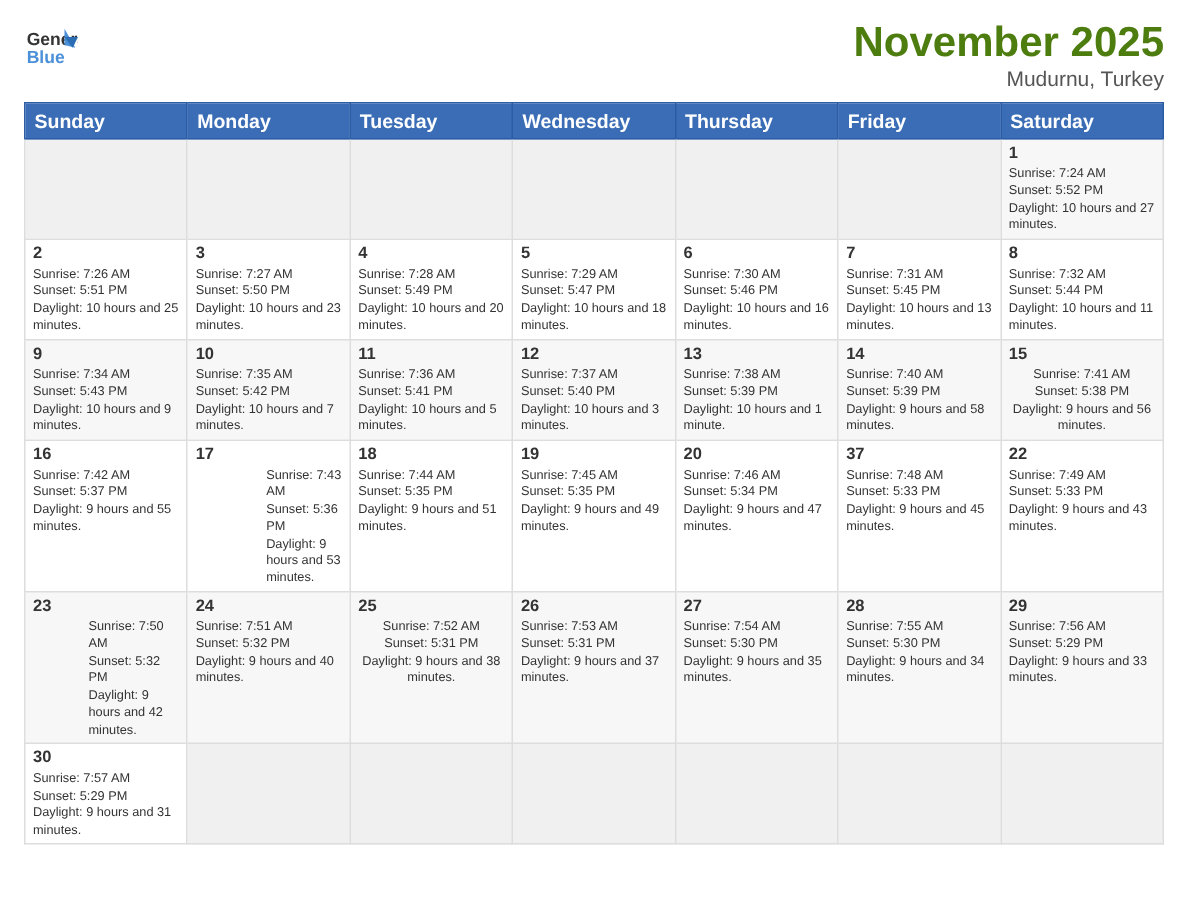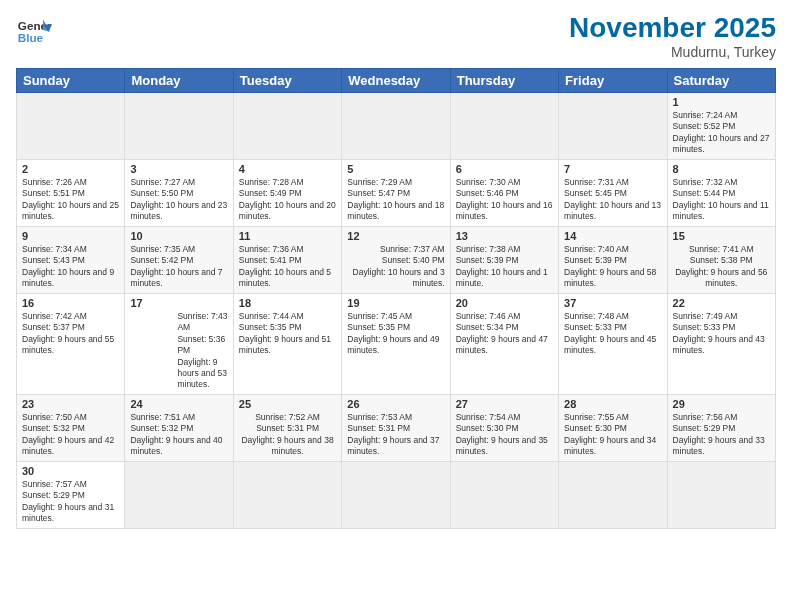--- a/index.html
+++ b/index.html
@@ -30,21 +30,21 @@
     .logo-icon {
       width: 36px;
       height: 36px;
     }
     .title-block {
       text-align: right;
     }
     .main-title {
       font-size: 28px;
       font-weight: bold;
-      color: #0369a1;
+      color: #4d7c0f;
     }
     .sub-title {
       font-size: 14px;
       color: #555;
     }
     .calendar {
       width: 100%;
       border-collapse: collapse;
       border: 1px solid #ccc;
     }
@@ -191,21 +191,21 @@
 Daylight: 10 hours and 7 minutes.</div>
           </td>
           <td>
             <span class="day-num">11</span>
             <div class="day-info" style="white-space: pre-line;">Sunrise: 7:36 AM
 Sunset: 5:41 PM
 Daylight: 10 hours and 5 minutes.</div>
           </td>
           <td>
             <span class="day-num">12</span>
-            <div class="day-info" style="white-space: pre-line; text-align: right;">Sunrise: 7:37 AM
+            <div class="day-info" style="white-space: pre-line;">Sunrise: 7:37 AM
 Sunset: 5:40 PM
 Daylight: 10 hours and 3 minutes.</div>
           </td>
           <td>
             <span class="day-num">13</span>
             <div class="day-info" style="white-space: pre-line;">Sunrise: 7:38 AM
 Sunset: 5:39 PM
 Daylight: 10 hours and 1 minute.</div>
           </td>
           <td>
@@ -261,21 +261,21 @@
           <td>
             <span class="day-num">22</span>
             <div class="day-info" style="white-space: pre-line;">Sunrise: 7:49 AM
 Sunset: 5:33 PM
 Daylight: 9 hours and 43 minutes.</div>
           </td>
         </tr>
         <tr class="row-bg-light">
           <td>
             <span class="day-num">23</span>
-            <div class="day-info" style="white-space: pre-line;">Sunrise: 7:50 AM
+            <div class="day-info" style="white-space: pre-line; margin-left: 37px;">Sunrise: 7:50 AM
 Sunset: 5:32 PM
 Daylight: 9 hours and 42 minutes.</div>
           </td>
           <td>
             <span class="day-num">24</span>
             <div class="day-info" style="white-space: pre-line;">Sunrise: 7:51 AM
 Sunset: 5:32 PM
 Daylight: 9 hours and 40 minutes.</div>
           </td>
           <td>

